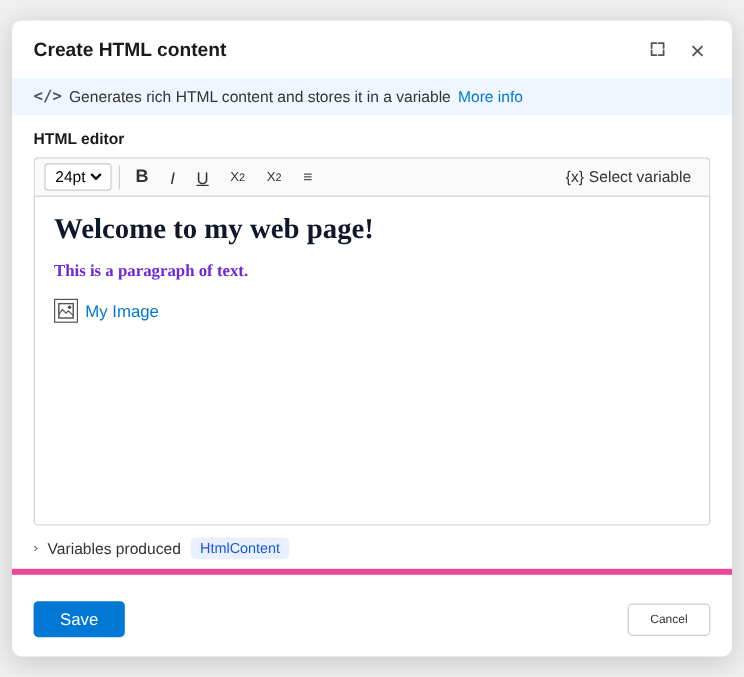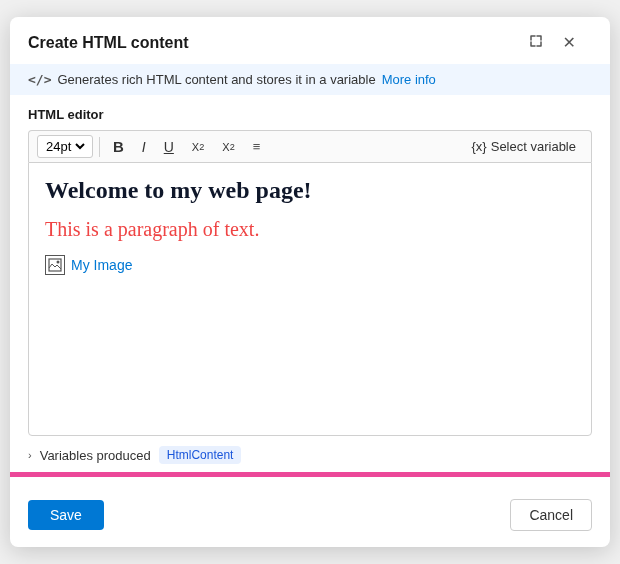--- a/index.html
+++ b/index.html
@@ -19,21 +19,21 @@
       width: 600px;
       min-height: 530px;
       display: flex;
       flex-direction: column;
       overflow: hidden;
     }
     .dialog-header {
       display: flex;
       align-items: center;
       justify-content: space-between;
-      padding: 14px 30px 10px 18px;
+      padding: 14px 18px 10px 18px;
       border-bottom: none;
     }
     .dialog-title {
       font-size: 16px;
       font-weight: 600;
       color: #1a1a1a;
     }
     .header-icons {
       display: flex;
       gap: 12px;
@@ -192,23 +192,24 @@
     }
     .editor-content h1 {
       font-family: Liberation Serif, serif;
       font-size: 24px;
       font-weight: bold;
       margin-bottom: 14px;
       color: #0f172a;
     }
     .editor-content p {
       font-family: 'Times New Roman', Times, serif;
-      font-size: 20px;
-      color: #ef4444;
+      font-size: 14px;
+      color: #6d28d9;
       margin-bottom: 14px;
+      font-weight: bold;
     }
     .editor-content .image-placeholder {
       display: flex;
       align-items: center;
       gap: 6px;
       font-size: 13px;
       color: #0078d4;
     }
     .image-icon {
       width: 20px;
@@ -258,21 +259,21 @@
       font-size: 14px;
       cursor: pointer;
       font-weight: 500;
     }
     .btn-cancel {
       background: #fff;
       color: #333;
       border: 1px solid #ccc;
       border-radius: 4px;
       padding: 7px 18px;
-      font-size: 14px;
+      font-size: 10px;
       cursor: pointer;
     }
     .align-icon {
       font-size: 13px;
       color: #555;
     }
   </style>
 </head>
 <body>
 

